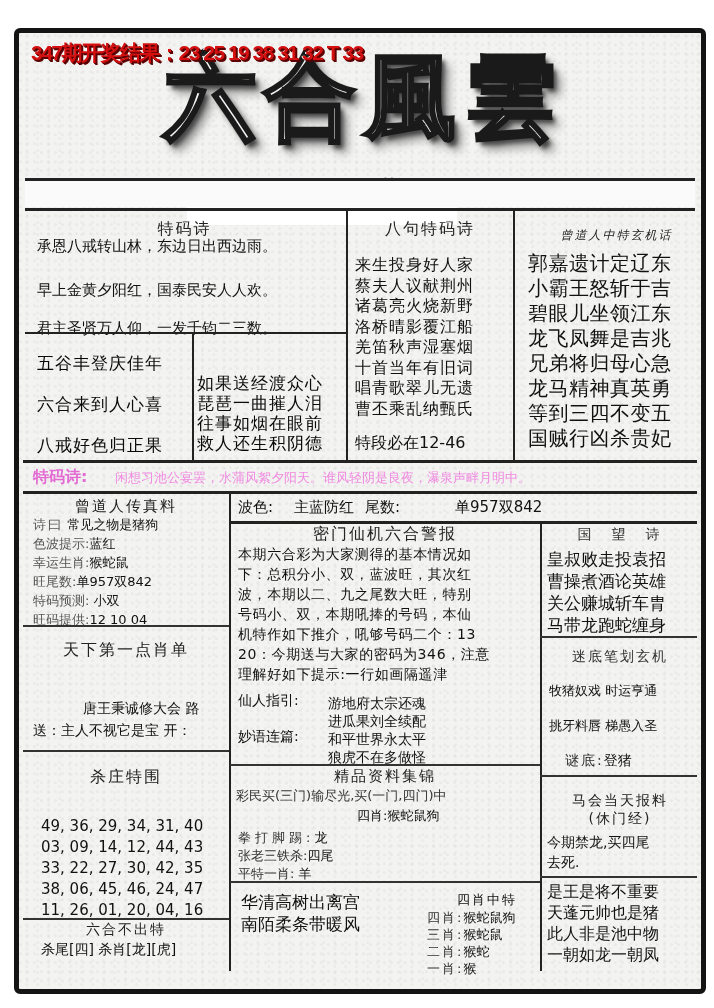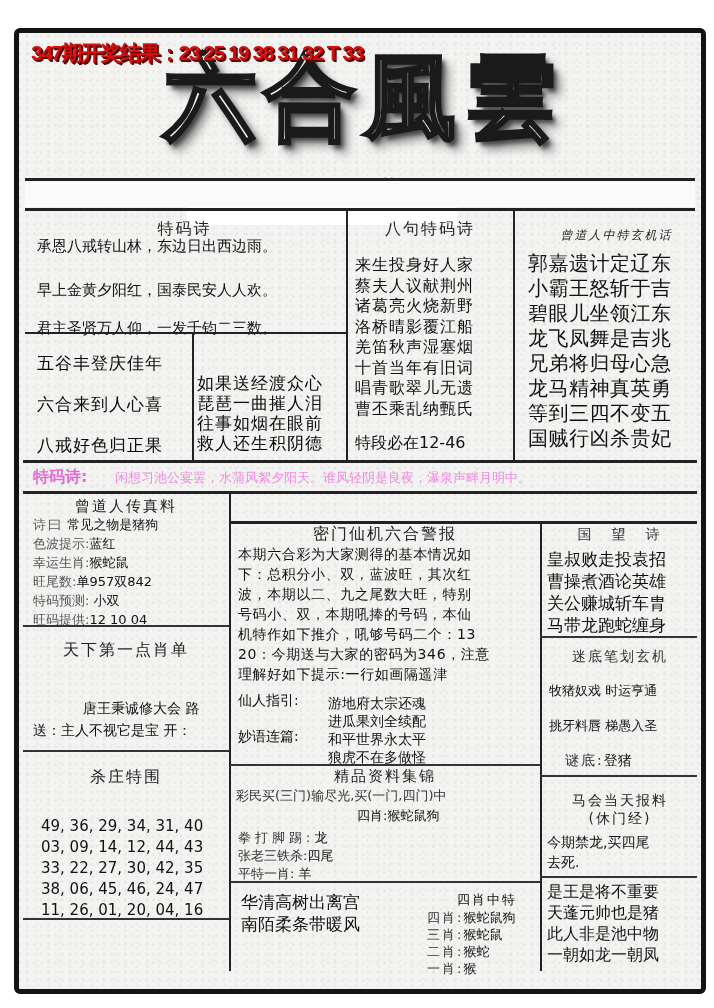--- a/index.html
+++ b/index.html
@@ -150,23 +150,33 @@
     <div style="position:absolute;left:18px;top:36px;font-size:15px;line-height:21px;margin-top:27px;">
       <div>49, 36, 29, 34, 31, 40</div>
       <div>03, 09, 14, 12, 44, 43</div>
       <div>33, 22, 27, 30, 42, 35</div>
       <div>38, 06, 45, 46, 24, 47</div>
       <div>11, 26, 01, 20, 04, 16</div>
     </div>
   </div>
   <div class="thin-h" style="left:4px;top:885px;width:207px;"></div>
 
+  <div class="abs" style="left:4px;top:888px;width:206px;height:50px;">
+    <div class="title" style="margin-top:0px;font-size:14px;">六合不出特</div>
+    <div class="txt" style="position:absolute;left:18px;top:20px;">杀尾[四]  杀肖[龙][虎]</div>
+  </div>
 
   <div class="line-v" style="left:210px;top:460px;height:478px;"></div>
 
+  <div class="abs" style="left:213px;top:460px;right:4px;height:28px;">
+    <span style="position:absolute;left:6px;top:5px;font-size:15px;">波色:</span>
+    <span style="position:absolute;left:62px;top:5px;font-size:15px;">主蓝防红</span>
+    <span style="position:absolute;left:133px;top:5px;font-size:15px;">尾数:</span>
+    <span style="position:absolute;left:223px;top:5px;font-size:15px;">单957双842</span>
+  </div>
   <div class="line-h" style="left:211px;right:4px;top:488px;"></div>
 
   <div class="abs" style="left:213px;top:491px;width:306px;height:238px;">
     <div class="title" style="margin-top:0px;font-size:16px;">密门仙机六合警报</div>
     <div style="position:absolute;left:6px;top:20px;font-size:14px;line-height:20px;letter-spacing:0.6px;">
       <div>本期六合彩为大家测得的基本情况如</div>
       <div>下：总积分小、双，蓝波旺，其次红</div>
       <div>波，本期以二、九之尾数大旺，特别</div>
       <div>号码小、双，本期吼捧的号码，本仙</div>
       <div>机特作如下推介，吼够号码二个：13</div>

